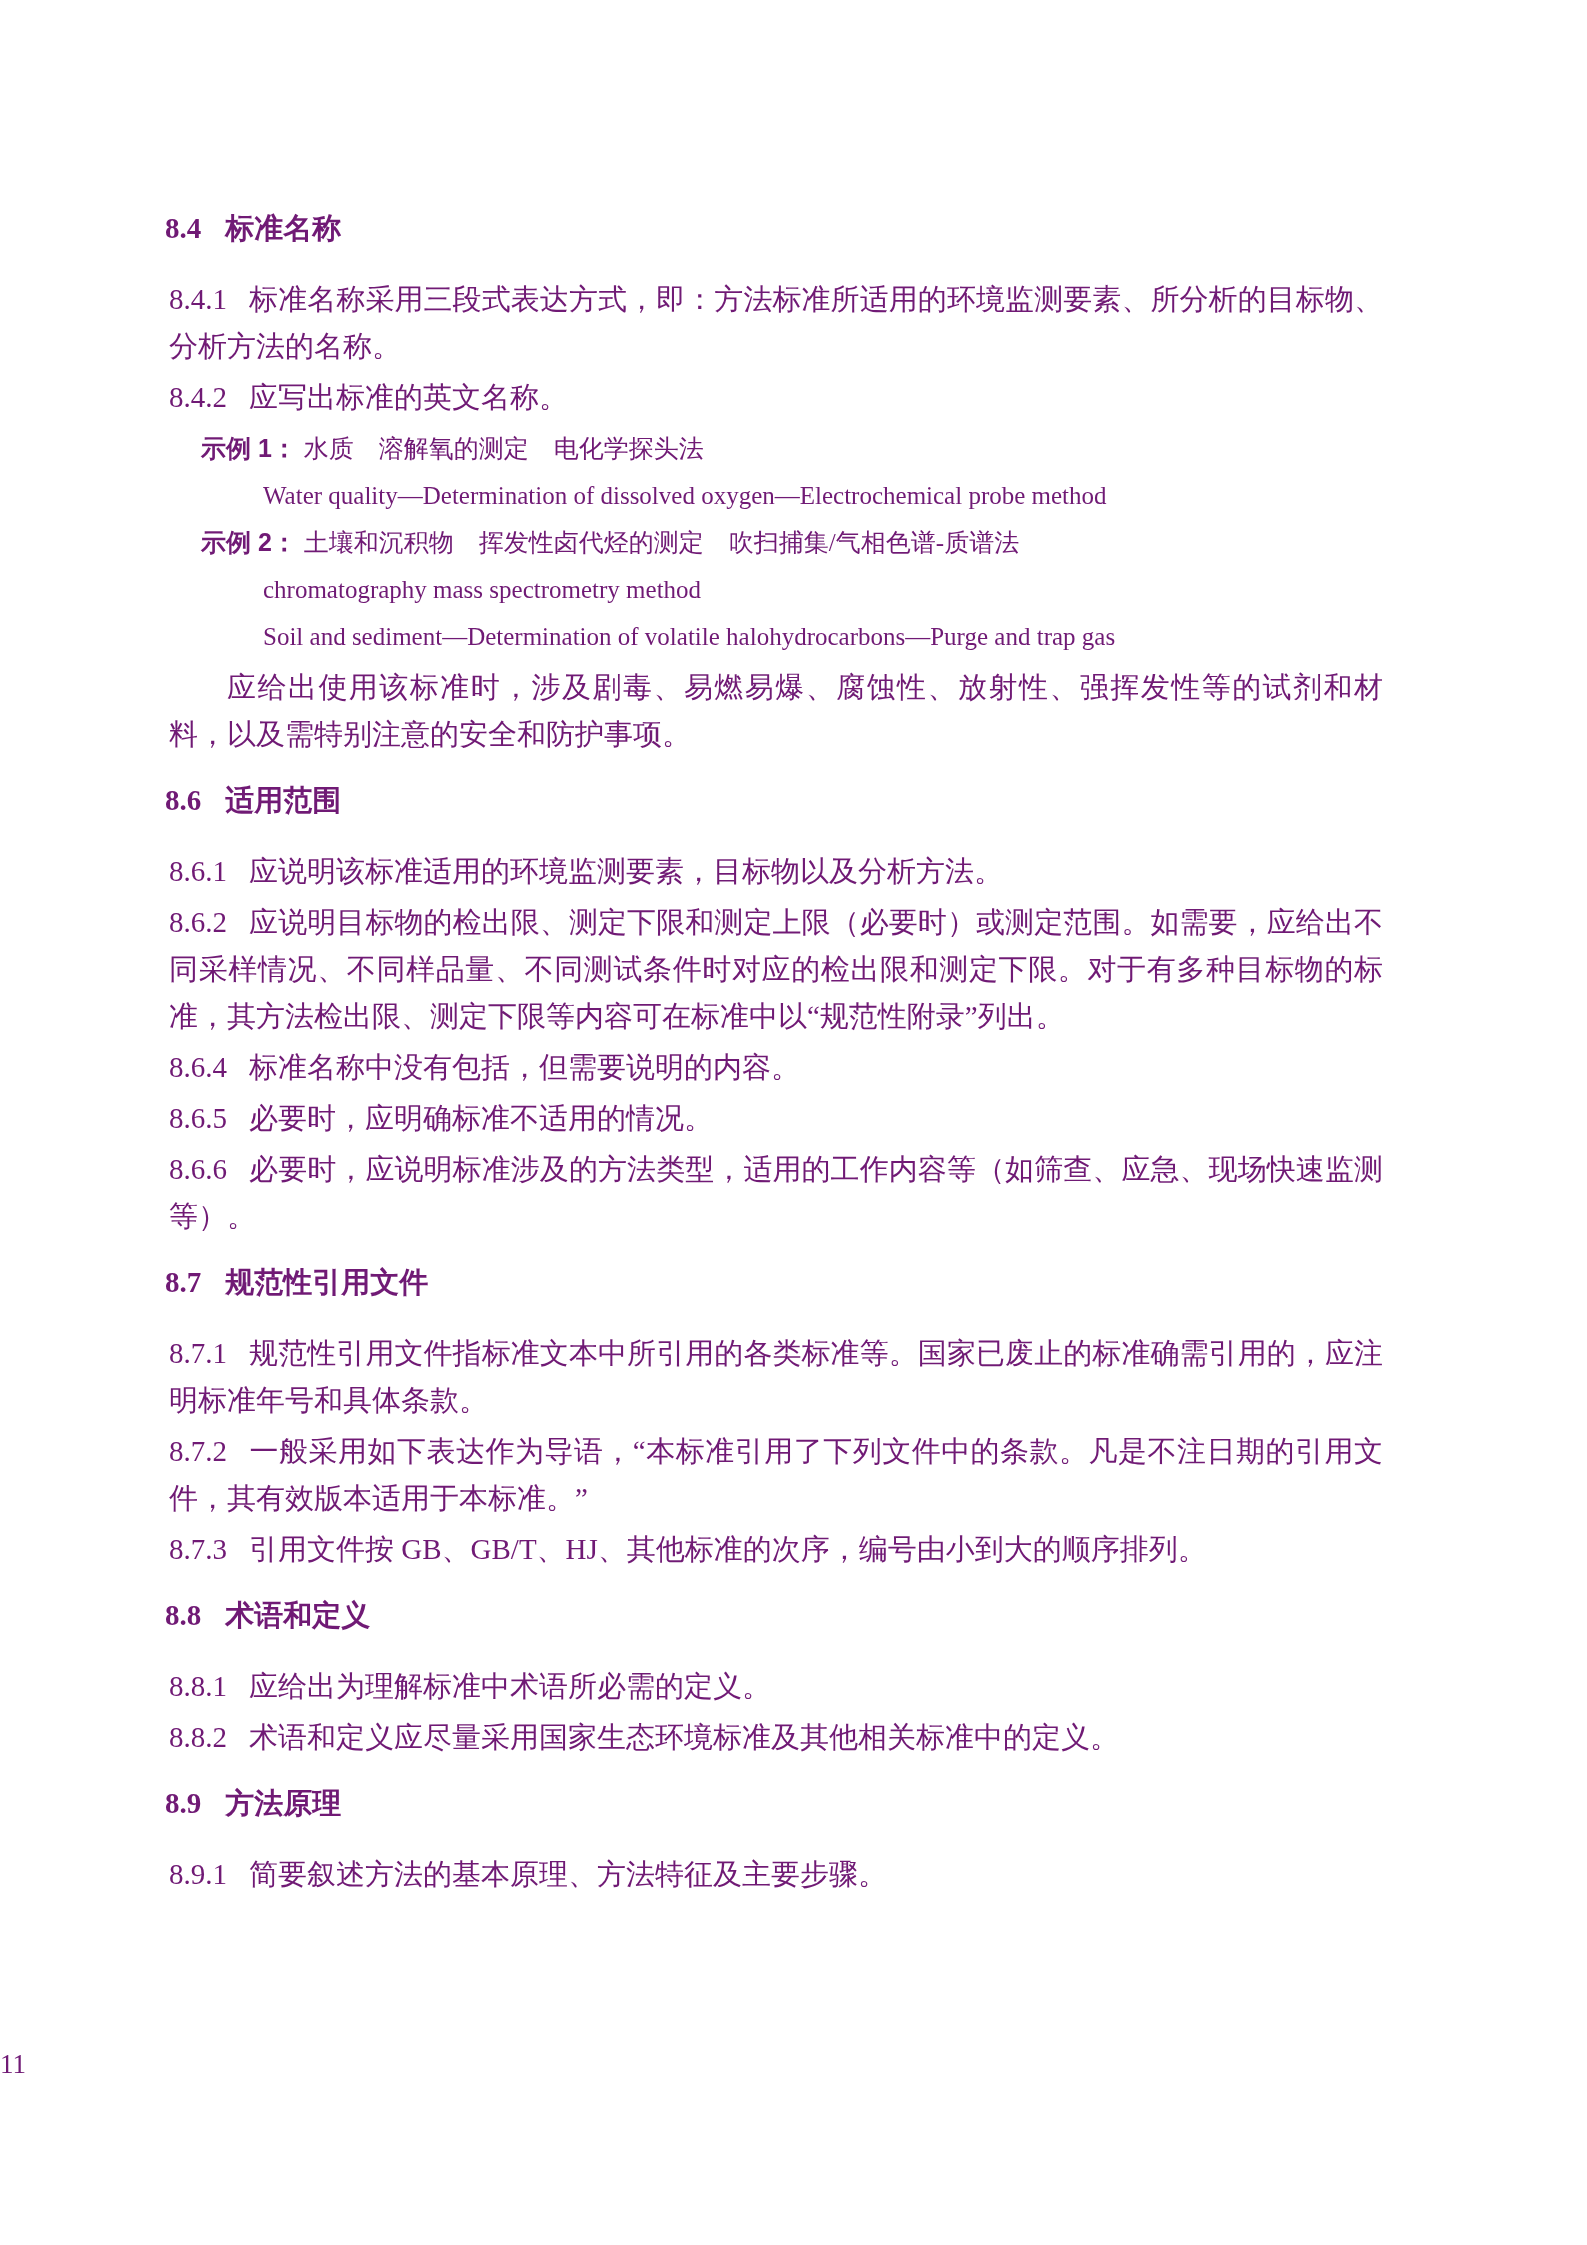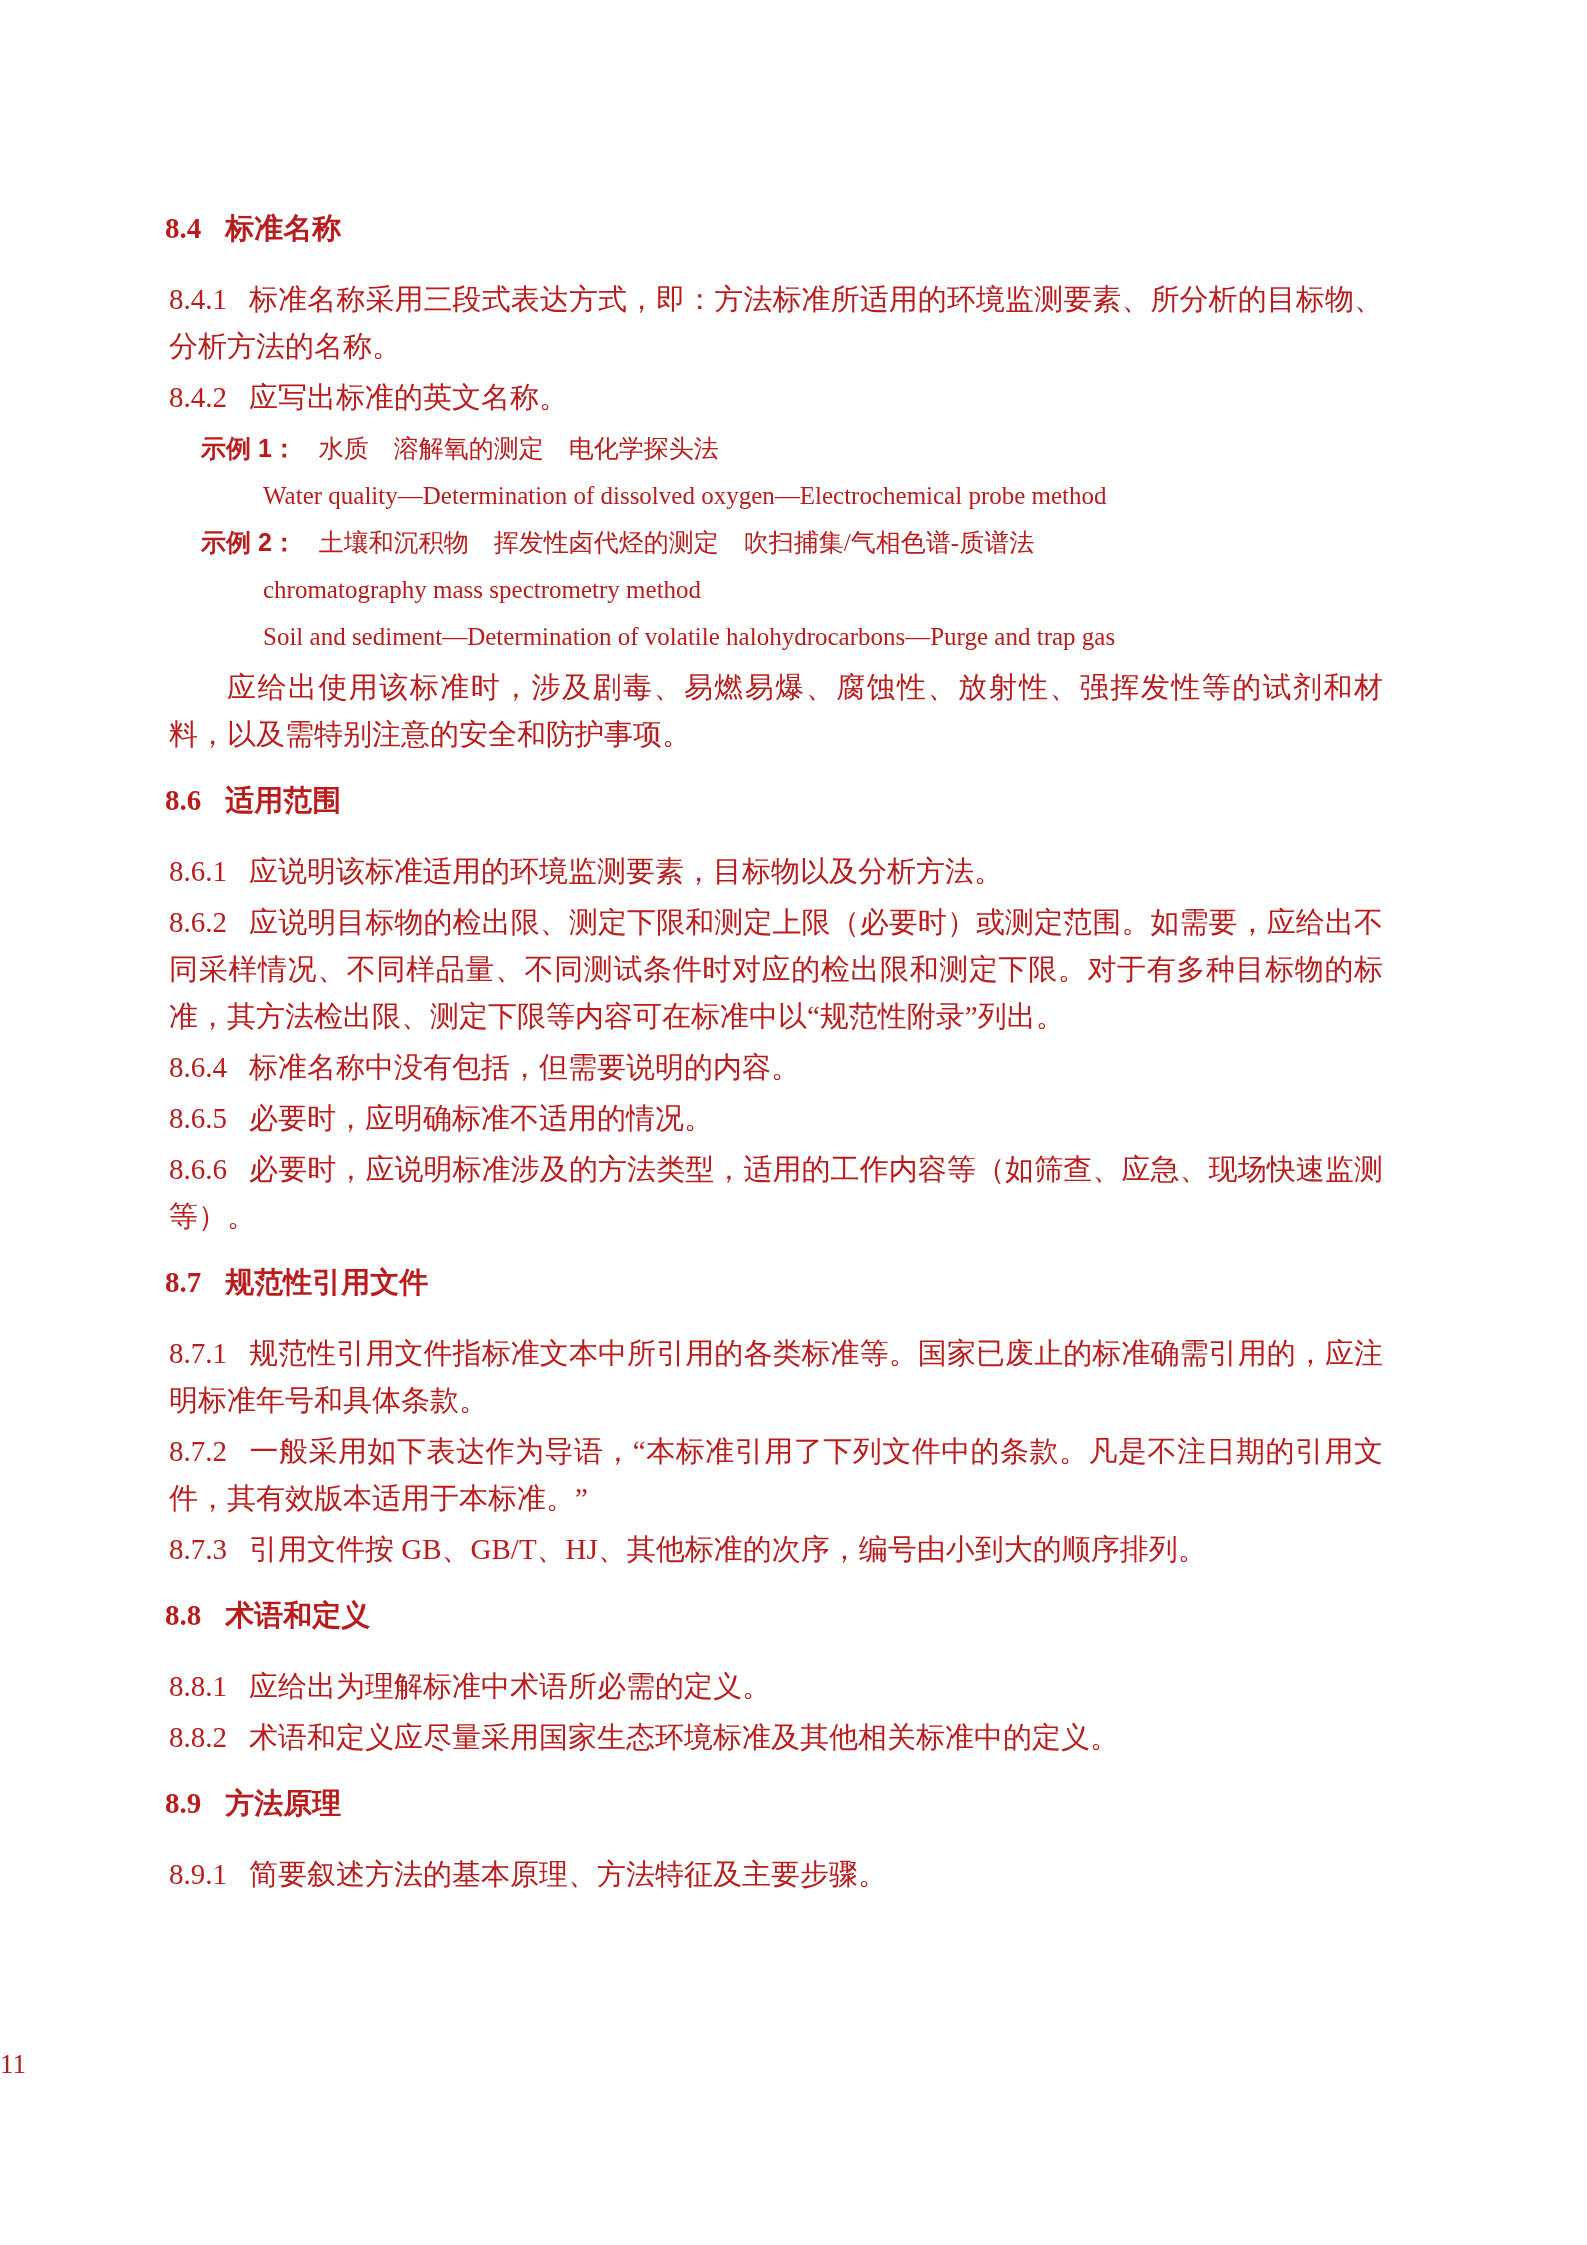--- a/index.html
+++ b/index.html
@@ -1,20 +1,20 @@
 <!DOCTYPE html>
 <html><head>
 <meta charset="utf-8">
 <style>
   html,body{margin:0;padding:0;background:#ffffff;}
   .page{
     position:relative;
     width:1587px;height:2245px;
     background:#ffffff;
-    color:#b91c1c;
+    color:#701a75;
     font-family:"Liberation Serif","DejaVu Serif",serif;
     overflow:hidden;
   }
   .content{
     position:absolute;
     left:165px;top:205px;
     width:1222px;
   }
   .sec-heading{
     font-size:29px;line-height:47px;
@@ -36,21 +36,21 @@
   .clause .num{margin-right:22px;}
   .paragraph{text-indent:2em;}
   .example{
     margin:0 0 0 36px;
     font-size:25px;line-height:47px;
   }
   .ex-line{margin:0;}
   .example .label{
     font-family:"Liberation Sans","DejaVu Sans",sans-serif;
     font-weight:700;
-    margin-right:22px;
+    margin-right:7px;
   }
   .ex-en{
     margin:0 0 0 62px;
     font-size:25px;line-height:47px;
   }
   .page-num{
     position:absolute;
     top:2048px;left:0;width:100%;
     text-align:left;
     font-size:27px;line-height:32px;

